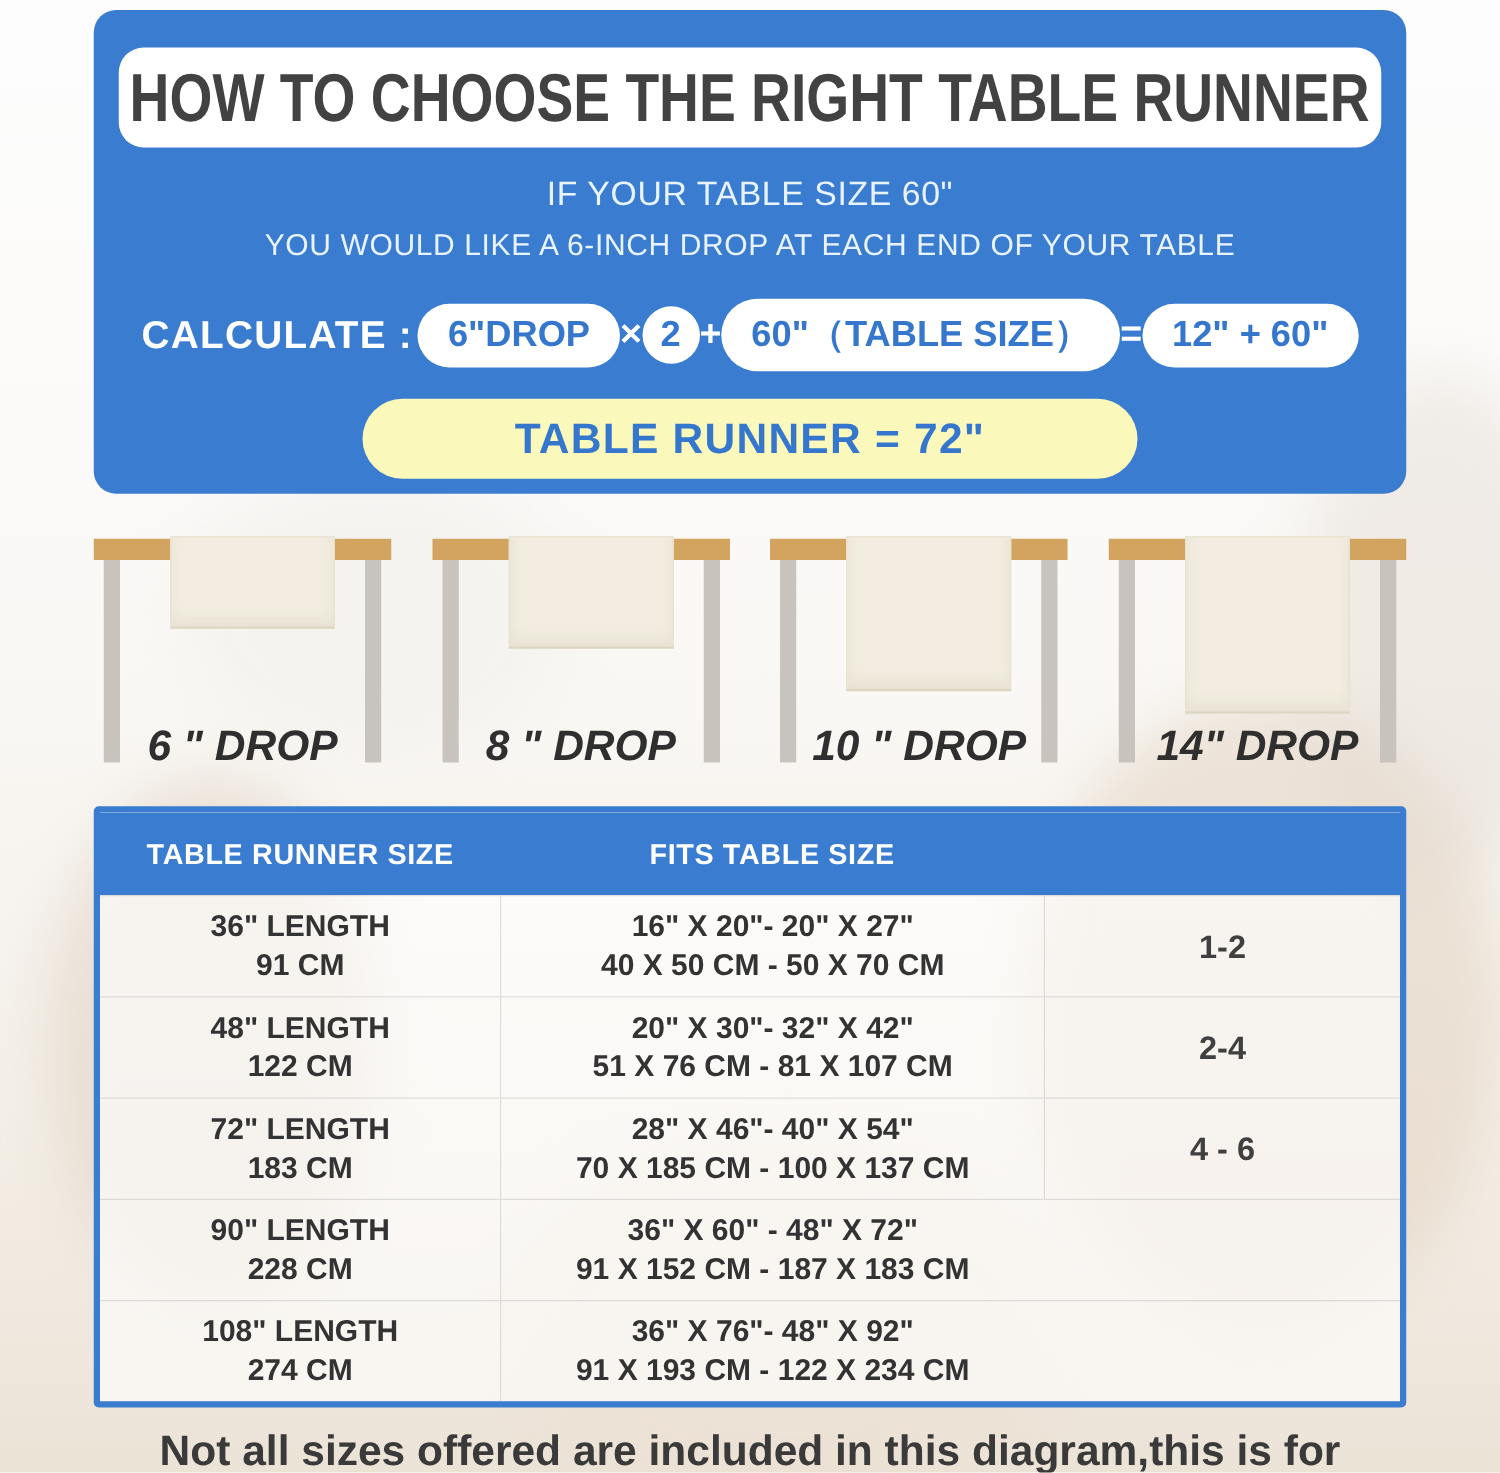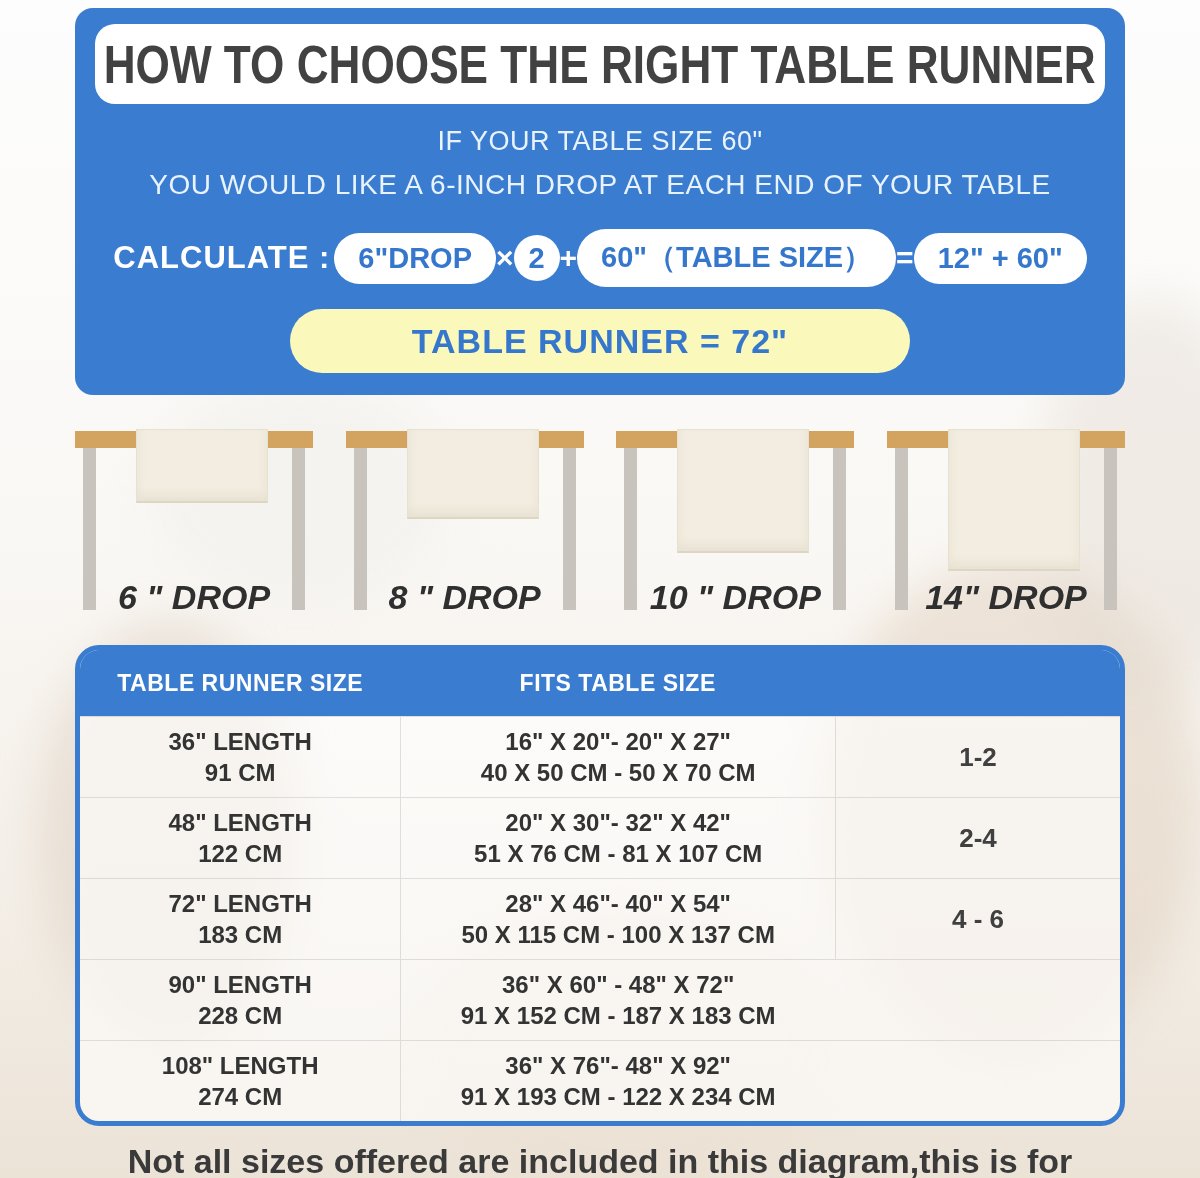--- a/index.html
+++ b/index.html
@@ -19,29 +19,29 @@
 
   .col { position:relative; width:1050px; margin:0 auto; z-index:2; }
 
   
   .hero {
     margin-top:8px; background:var(--blue); border-radius:18px;
     padding:16px 20px 32px 20px; height:387px;
   }
   .title-bar {
     background:#ffffff; border-radius:20px; height:80px;
-    display:flex; align-items:center; justify-content:center;
+    display:flex; align-items:center; justify-content:center;margin-top:14px;
   }
   .title-bar h1 {
     font-size:46px; font-weight:800; color:#424242; letter-spacing:0px;
     transform:scale(0.96,1.18); white-space:nowrap;
   }
   .sub { text-align:center; color:#e9f3fd; font-weight:500; letter-spacing:0.5px; }
   .sub-1 { margin-top:22px; font-size:27px; }
-  .sub-2 { margin-top:12px; font-size:28px; }
+  .sub-2 { margin-top:12px; font-size:24px; }
 
   .calc-row {
     margin-top:28px; display:flex; align-items:center; justify-content:center; 
   }
   .calc-label { color:#ffffff; font-size:31px; font-weight:800; letter-spacing:1px; margin-right:4px; }
   .pill {
     background:#ffffff; color:var(--blue-text); font-weight:800;
     border-radius:999px; padding:9px 24px; font-size:29px; white-space:nowrap;
   }
   .op { color:#ffffff; font-size:30px; font-weight:800; }
@@ -73,21 +73,21 @@
   .d10 .runner { height:124px; }
   .d14 .runner { height:142px; }
   .fig-label {
     position:absolute; bottom:0; left:50%; transform:translateX(-50%);
     font-size:34px; font-weight:800; font-style:italic; color:#2f2f2f;
     white-space:nowrap; z-index:3;
   }
 
   
   .size-table {
-    margin-top:28px; border:5px solid var(--blue); border-radius:24px;
+    margin-top:28px; border:5px solid var(--blue); border-radius:4px;
     overflow:hidden; background:rgba(255,255,255,0.62);
   }
   .thead {
     background:var(--blue); height:66px; display:flex; align-items:center;
   }
   .thead .th {
     color:#ffffff; font-size:23px; font-weight:800; letter-spacing:0.5px; text-align:center;
   }
   .c1 { width:30.8%; } .c2 { width:41.8%; } .c3 { width:27.4%; }
   .trow { display:flex; height:81px; border-top:1px solid rgba(160,160,160,0.30); }
@@ -204,21 +204,21 @@
       </div>
     </div>
 
     <div class="trow">
       <div class="td c1">
         <span class="l1">72" LENGTH</span>
         <span class="l2">183 CM</span>
       </div>
       <div class="td c2">
         <span class="l1">28" X 46"- 40" X 54"</span>
-        <span class="l2">50 X 115 CM - 100 X 137 CM</span>
+        <span class="l2">70 X 185 CM - 100 X 137 CM</span>
       </div>
       <div class="td c3">
         <span class="pers">4 - 6</span>
       </div>
     </div>
 
     <div class="trow">
       <div class="td c1">
         <span class="l1">90" LENGTH</span>
         <span class="l2">228 CM</span>

